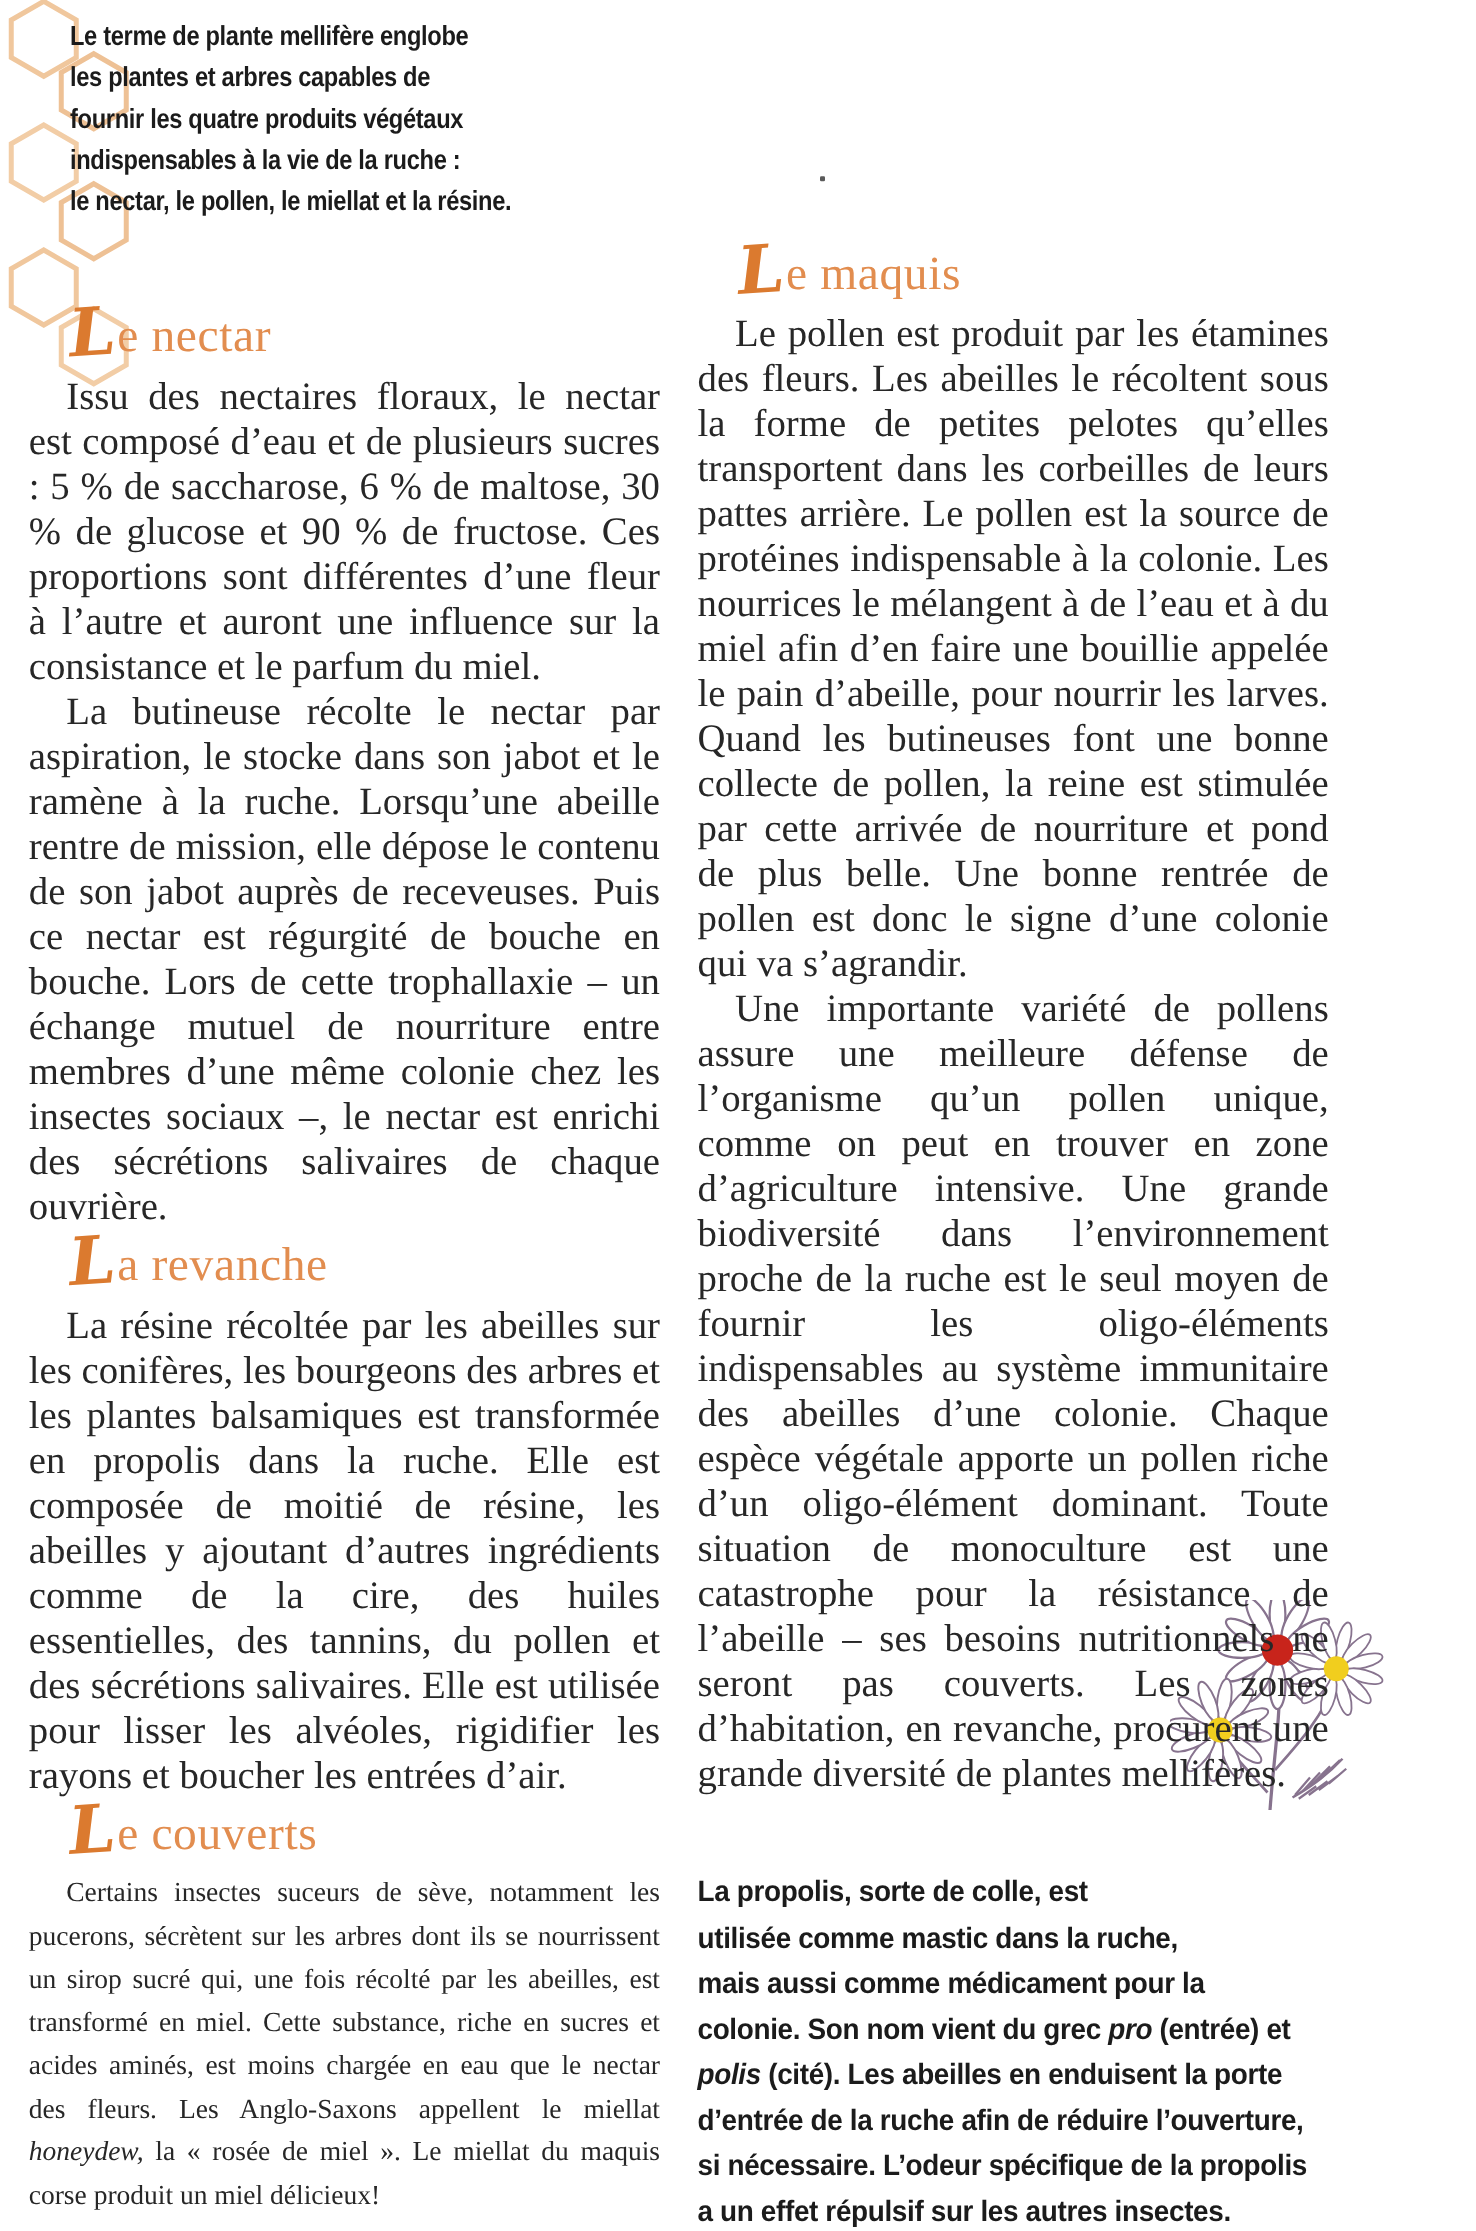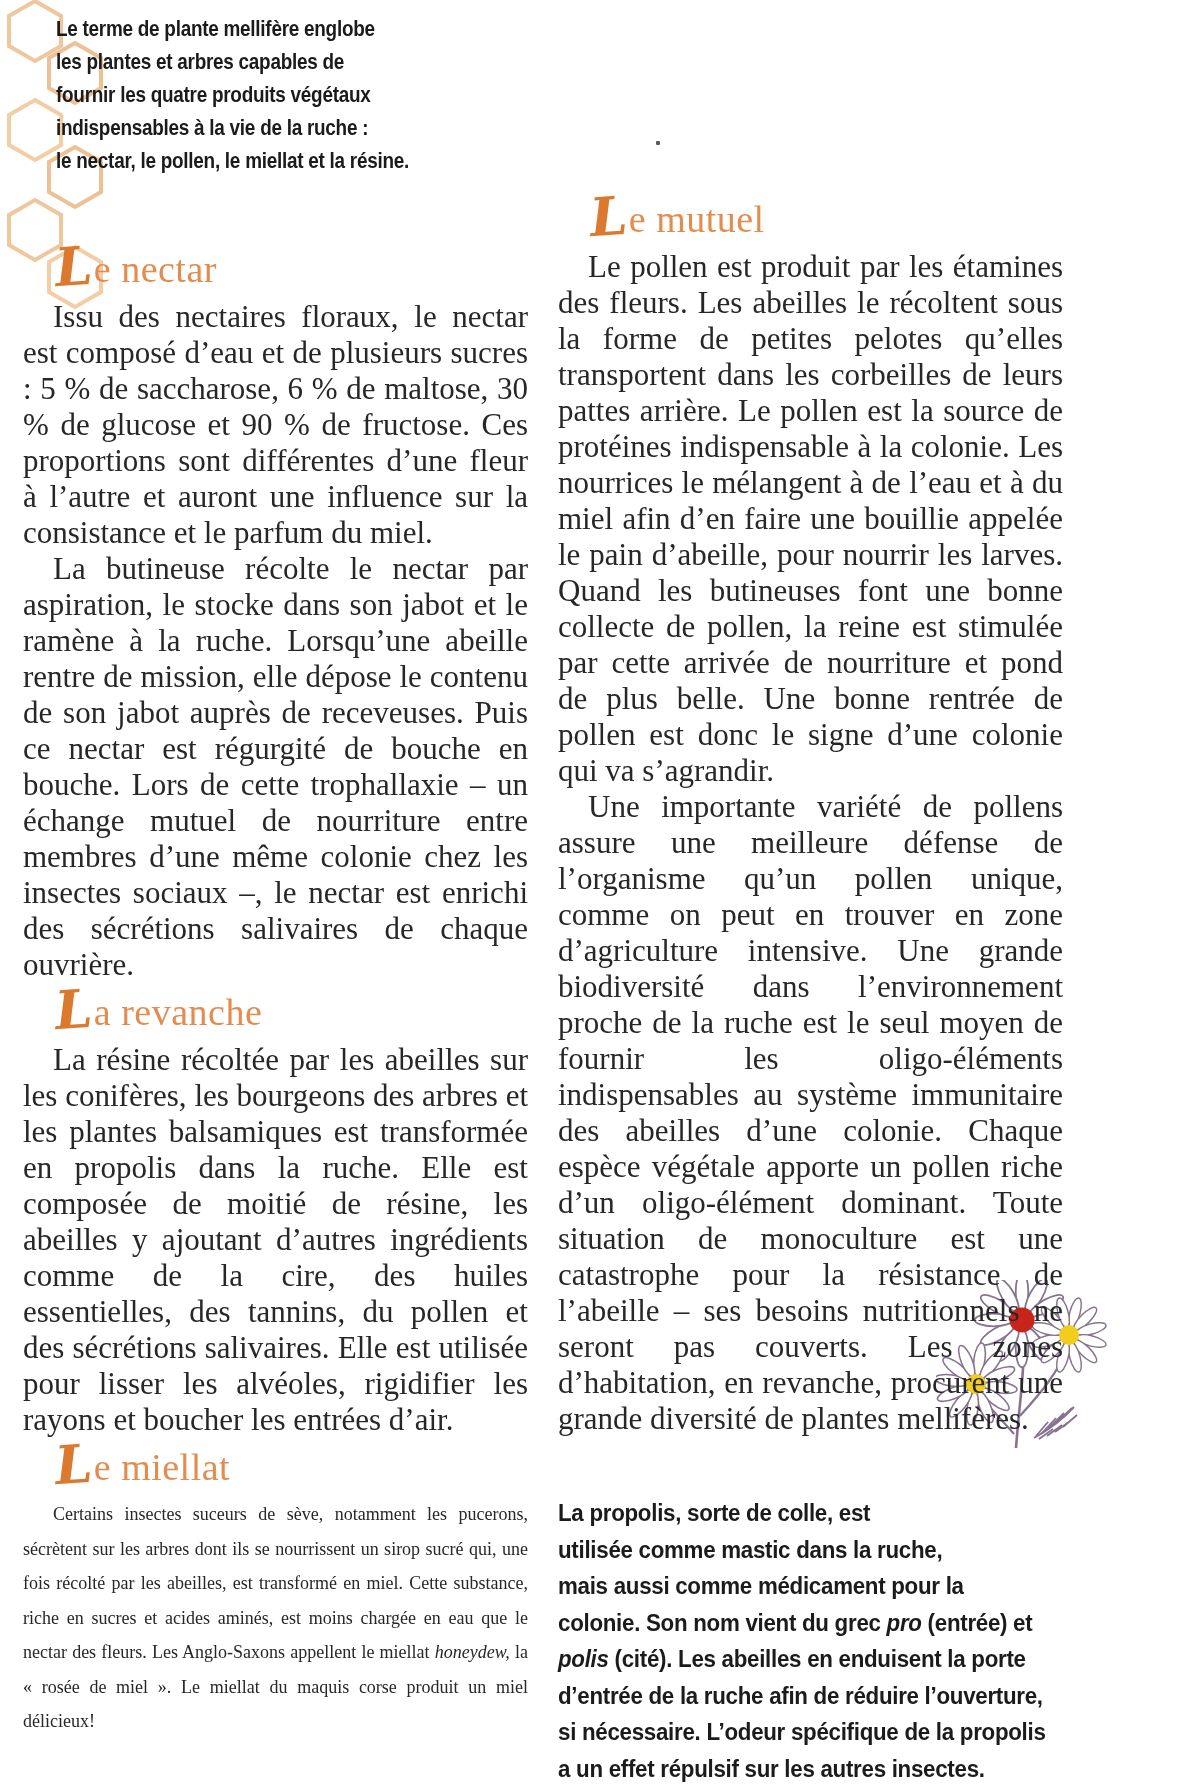--- a/index.html
+++ b/index.html
@@ -34,21 +34,21 @@
     font-size:53px;color:#db7a2f;
     display:inline-block;transform:rotate(-4deg);
     margin-right:1px;vertical-align:-3px;
   }
   .para{
     margin:0;text-align:justify;text-indent:30px;
     font-size:31px;line-height:36px;color:#272727;
   }
   .mt-propolis{margin-top:40px;}
   .mt-miellat{margin-top:10px;}
-  .para-miellat{line-height:34.5px;font-size:18px;}
+  .para-miellat{line-height:34.5px;font-size:22px;}
   .runs{white-space:pre-line;}
   .it{font-style:italic;}
   
   .caption{
     position:relative;z-index:2;margin-top:58px;width:540px;
     font-family:"Liberation Sans",sans-serif;
     font-weight:700;font-size:23.5px;line-height:36.5px;
     color:#1b1b1b;letter-spacing:-0.3px;
     transform:scaleX(0.95);transform-origin:0 0;
   }
@@ -87,28 +87,28 @@
 
     <h2 class="sec"><span class="ini">L</span><span>e nectar</span></h2>
 
     <p class="para">Issu des nectaires floraux, le nectar est composé d’eau et de plusieurs sucres : 5 % de saccharose, 6 % de maltose, 30 % de glucose et 90 % de fructose. Ces proportions sont différentes d’une fleur à l’autre et auront une influence sur la consistance et le parfum du miel.</p>
     <p class="para">La butineuse récolte le nectar par aspiration, le stocke dans son jabot et le ramène à la ruche. Lorsqu’une abeille rentre de mission, elle dépose le contenu de son jabot auprès de receveuses. Puis ce nectar est régurgité de bouche en bouche. Lors de cette trophallaxie – un échange mutuel de nourriture entre membres d’une même colonie chez les insectes sociaux –, le nectar est enrichi des sécrétions salivaires de chaque ouvrière.</p>
 
     <h2 class="sec mt-propolis"><span class="ini">L</span><span>a revanche</span></h2>
 
     <p class="para">La résine récoltée par les abeilles sur les conifères, les bourgeons des arbres et les plantes balsamiques est transformée en propolis dans la ruche. Elle est composée de moitié de résine, les abeilles y ajoutant d’autres ingrédients comme de la cire, des huiles essentielles, des tannins, du pollen et des sécrétions salivaires. Elle est utilisée pour lisser les alvéoles, rigidifier les rayons et boucher les entrées d’air.</p>
 
-    <h2 class="sec mt-miellat"><span class="ini">L</span><span>e miellat</span></h2>
+    <h2 class="sec mt-miellat"><span class="ini">L</span><span>e couverts</span></h2>
 
     <p class="para para-miellat runs"><span>Certains insectes suceurs de sève, notamment les pucerons, sécrètent sur les arbres dont ils se nourrissent un sirop sucré qui, une fois récolté par les abeilles, est transformé en miel. Cette substance, riche en sucres et acides aminés, est moins chargée en eau que le nectar des fleurs. Les Anglo-Saxons appellent le miellat </span><span class="it">honeydew,</span><span> la « rosée de miel ». Le miellat du maquis corse produit un miel délicieux!</span></p>
   </div>
 
   <div class="col col-right">
 
-    <h2 class="sec"><span class="ini">L</span><span>e mutuel</span></h2>
+    <h2 class="sec"><span class="ini">L</span><span>e maquis</span></h2>
 
     <p class="para">Le pollen est produit par les étamines des fleurs. Les abeilles le récoltent sous la forme de petites pelotes qu’elles transportent dans les corbeilles de leurs pattes arrière. Le pollen est la source de protéines indispensable à la colonie. Les nourrices le mélangent à de l’eau et à du miel afin d’en faire une bouillie appelée le pain d’abeille, pour nourrir les larves. Quand les butineuses font une bonne collecte de pollen, la reine est stimulée par cette arrivée de nourriture et pond de plus belle. Une bonne rentrée de pollen est donc le signe d’une colonie qui va s’agrandir.</p>
     <p class="para">Une importante variété de pollens assure une meilleure défense de l’organisme qu’un pollen unique, comme on peut en trouver en zone d’agriculture intensive. Une grande biodiversité dans l’environnement proche de la ruche est le seul moyen de fournir les oligo-éléments indispensables au système immunitaire des abeilles d’une colonie. Chaque espèce végétale apporte un pollen riche d’un oligo-élément dominant. Toute situation de monoculture est une catastrophe pour la résistance de l’abeille – ses besoins nutritionnels ne seront pas couverts. Les zones d’habitation, en revanche, procurent une grande diversité de plantes mellifères.</p>
 
     <div class="caption runs"><span>La propolis, sorte de colle, est
 utilisée comme mastic dans la ruche,
 mais aussi comme médicament pour la
 colonie. Son nom vient du grec </span><span class="it">pro</span><span> (entrée) et
 </span><span class="it">polis</span><span> (cité). Les abeilles en enduisent la porte
 d’entrée de la ruche afin de réduire l’ouverture,

